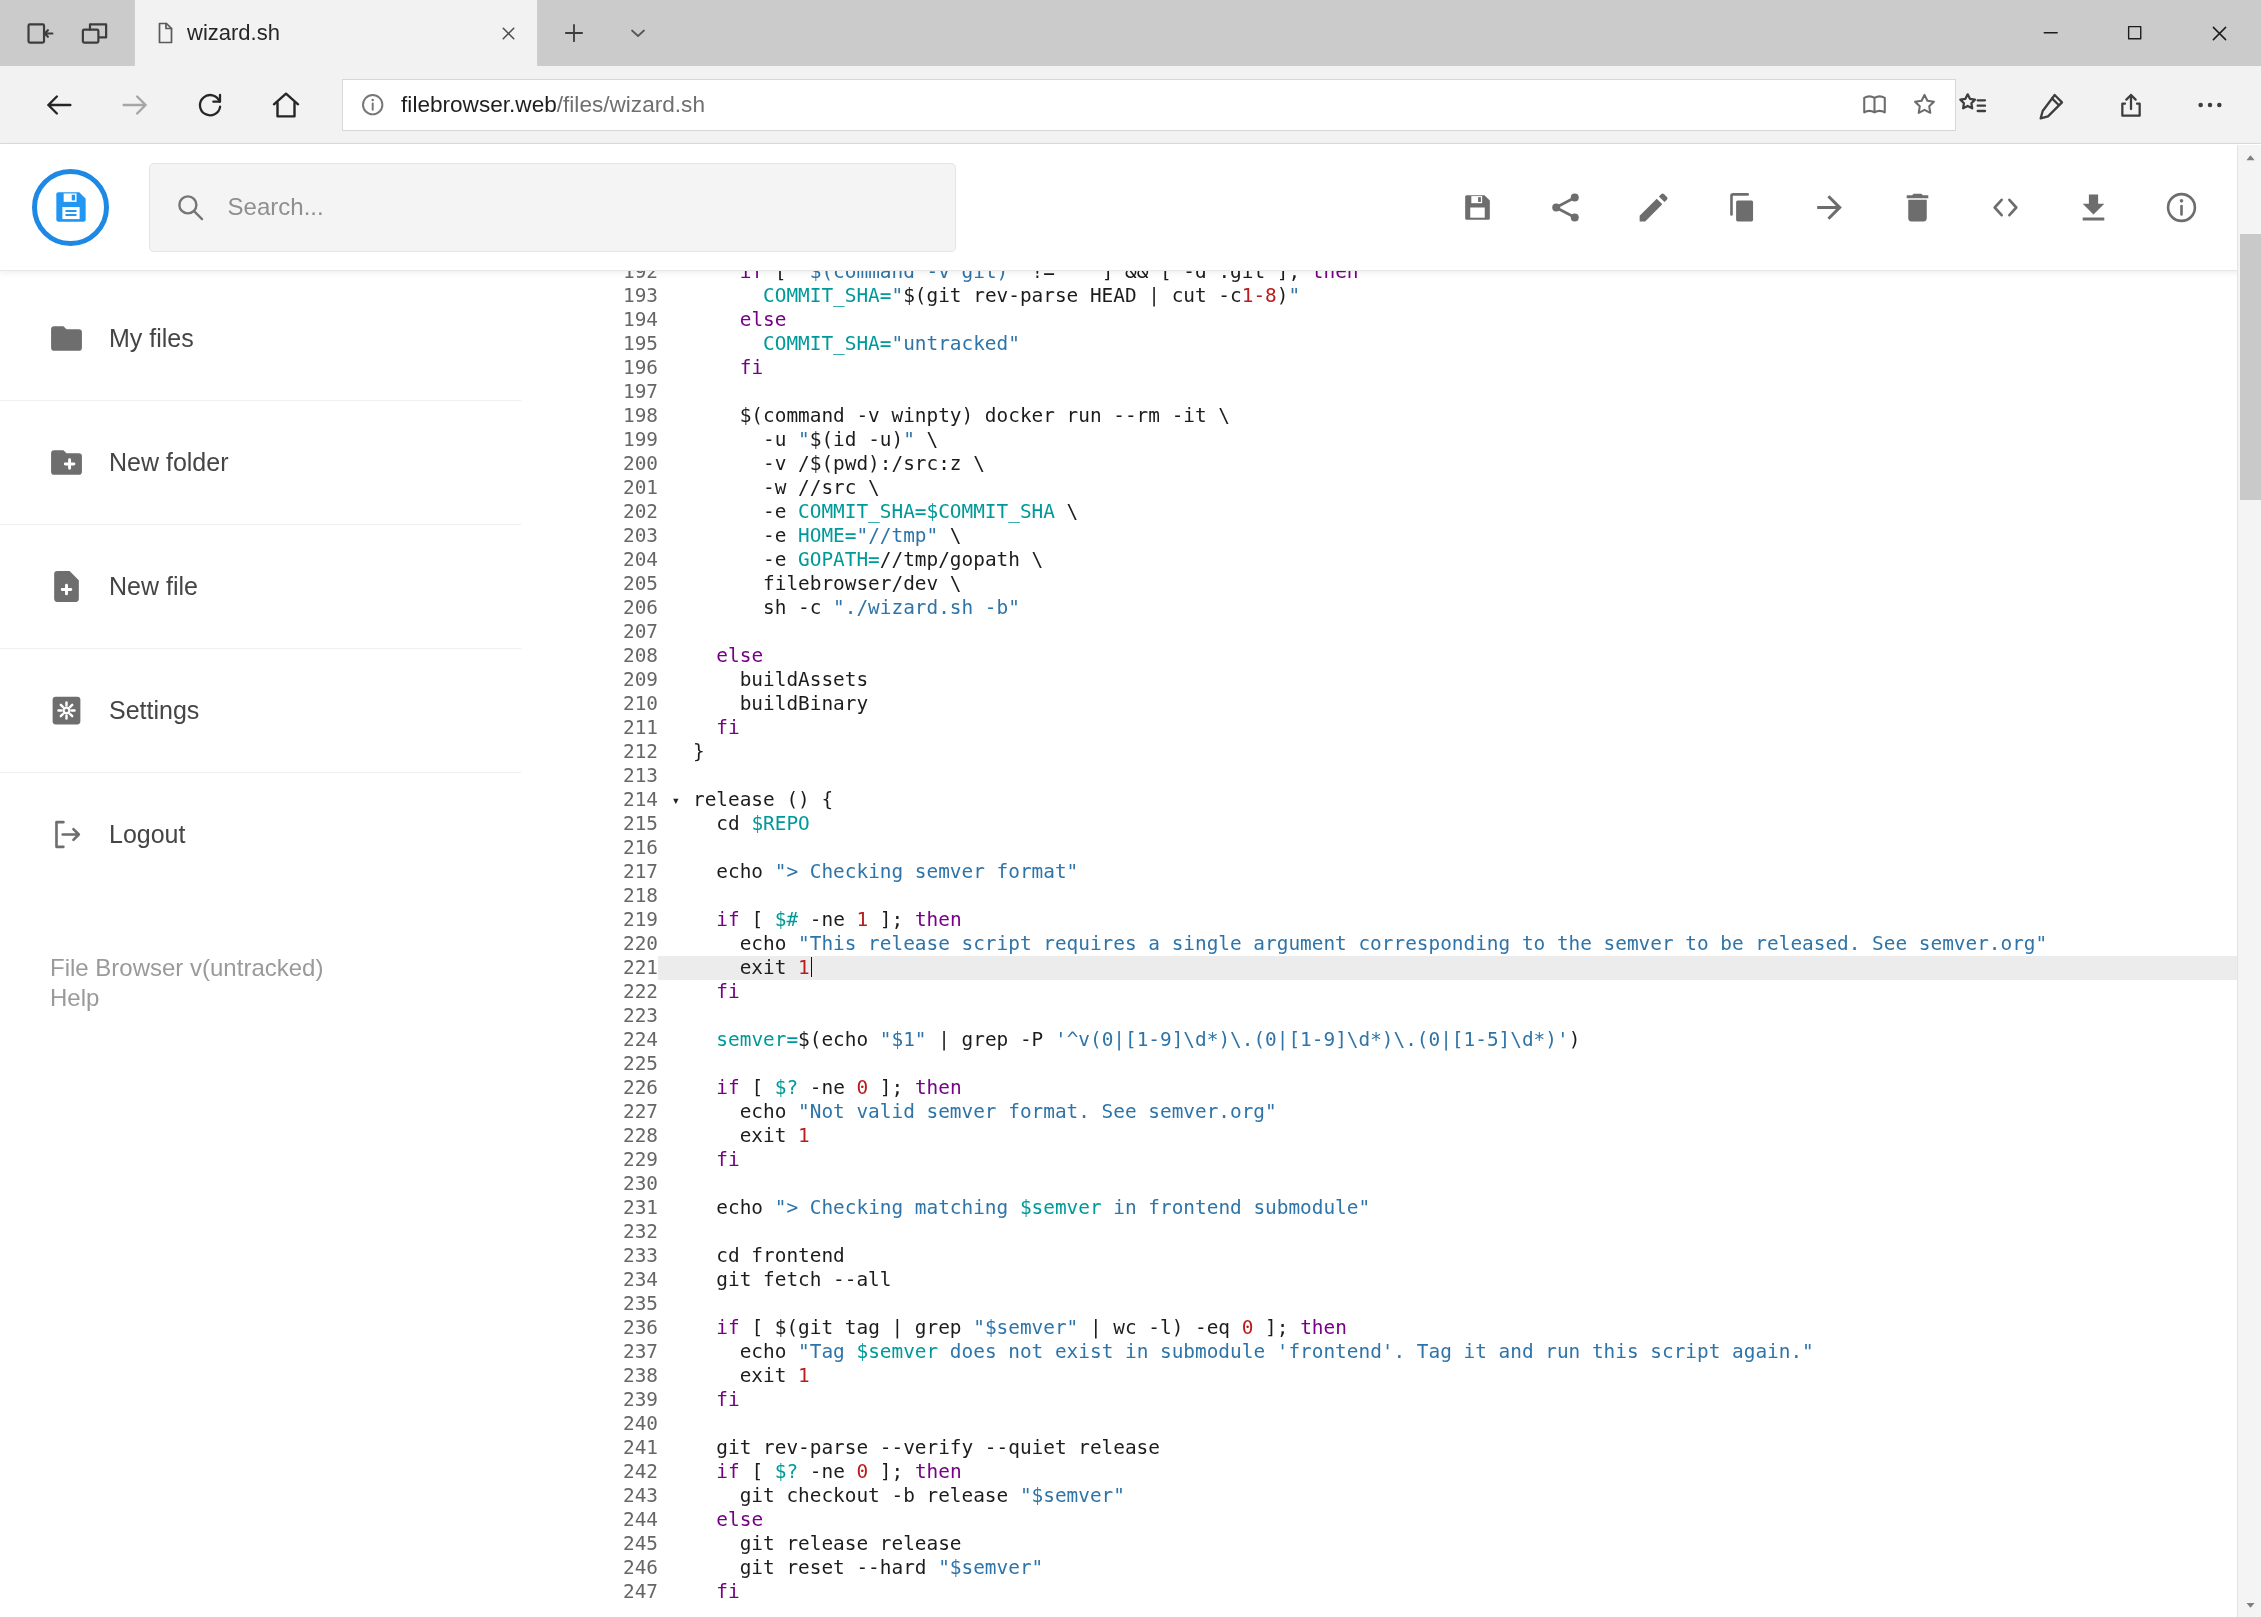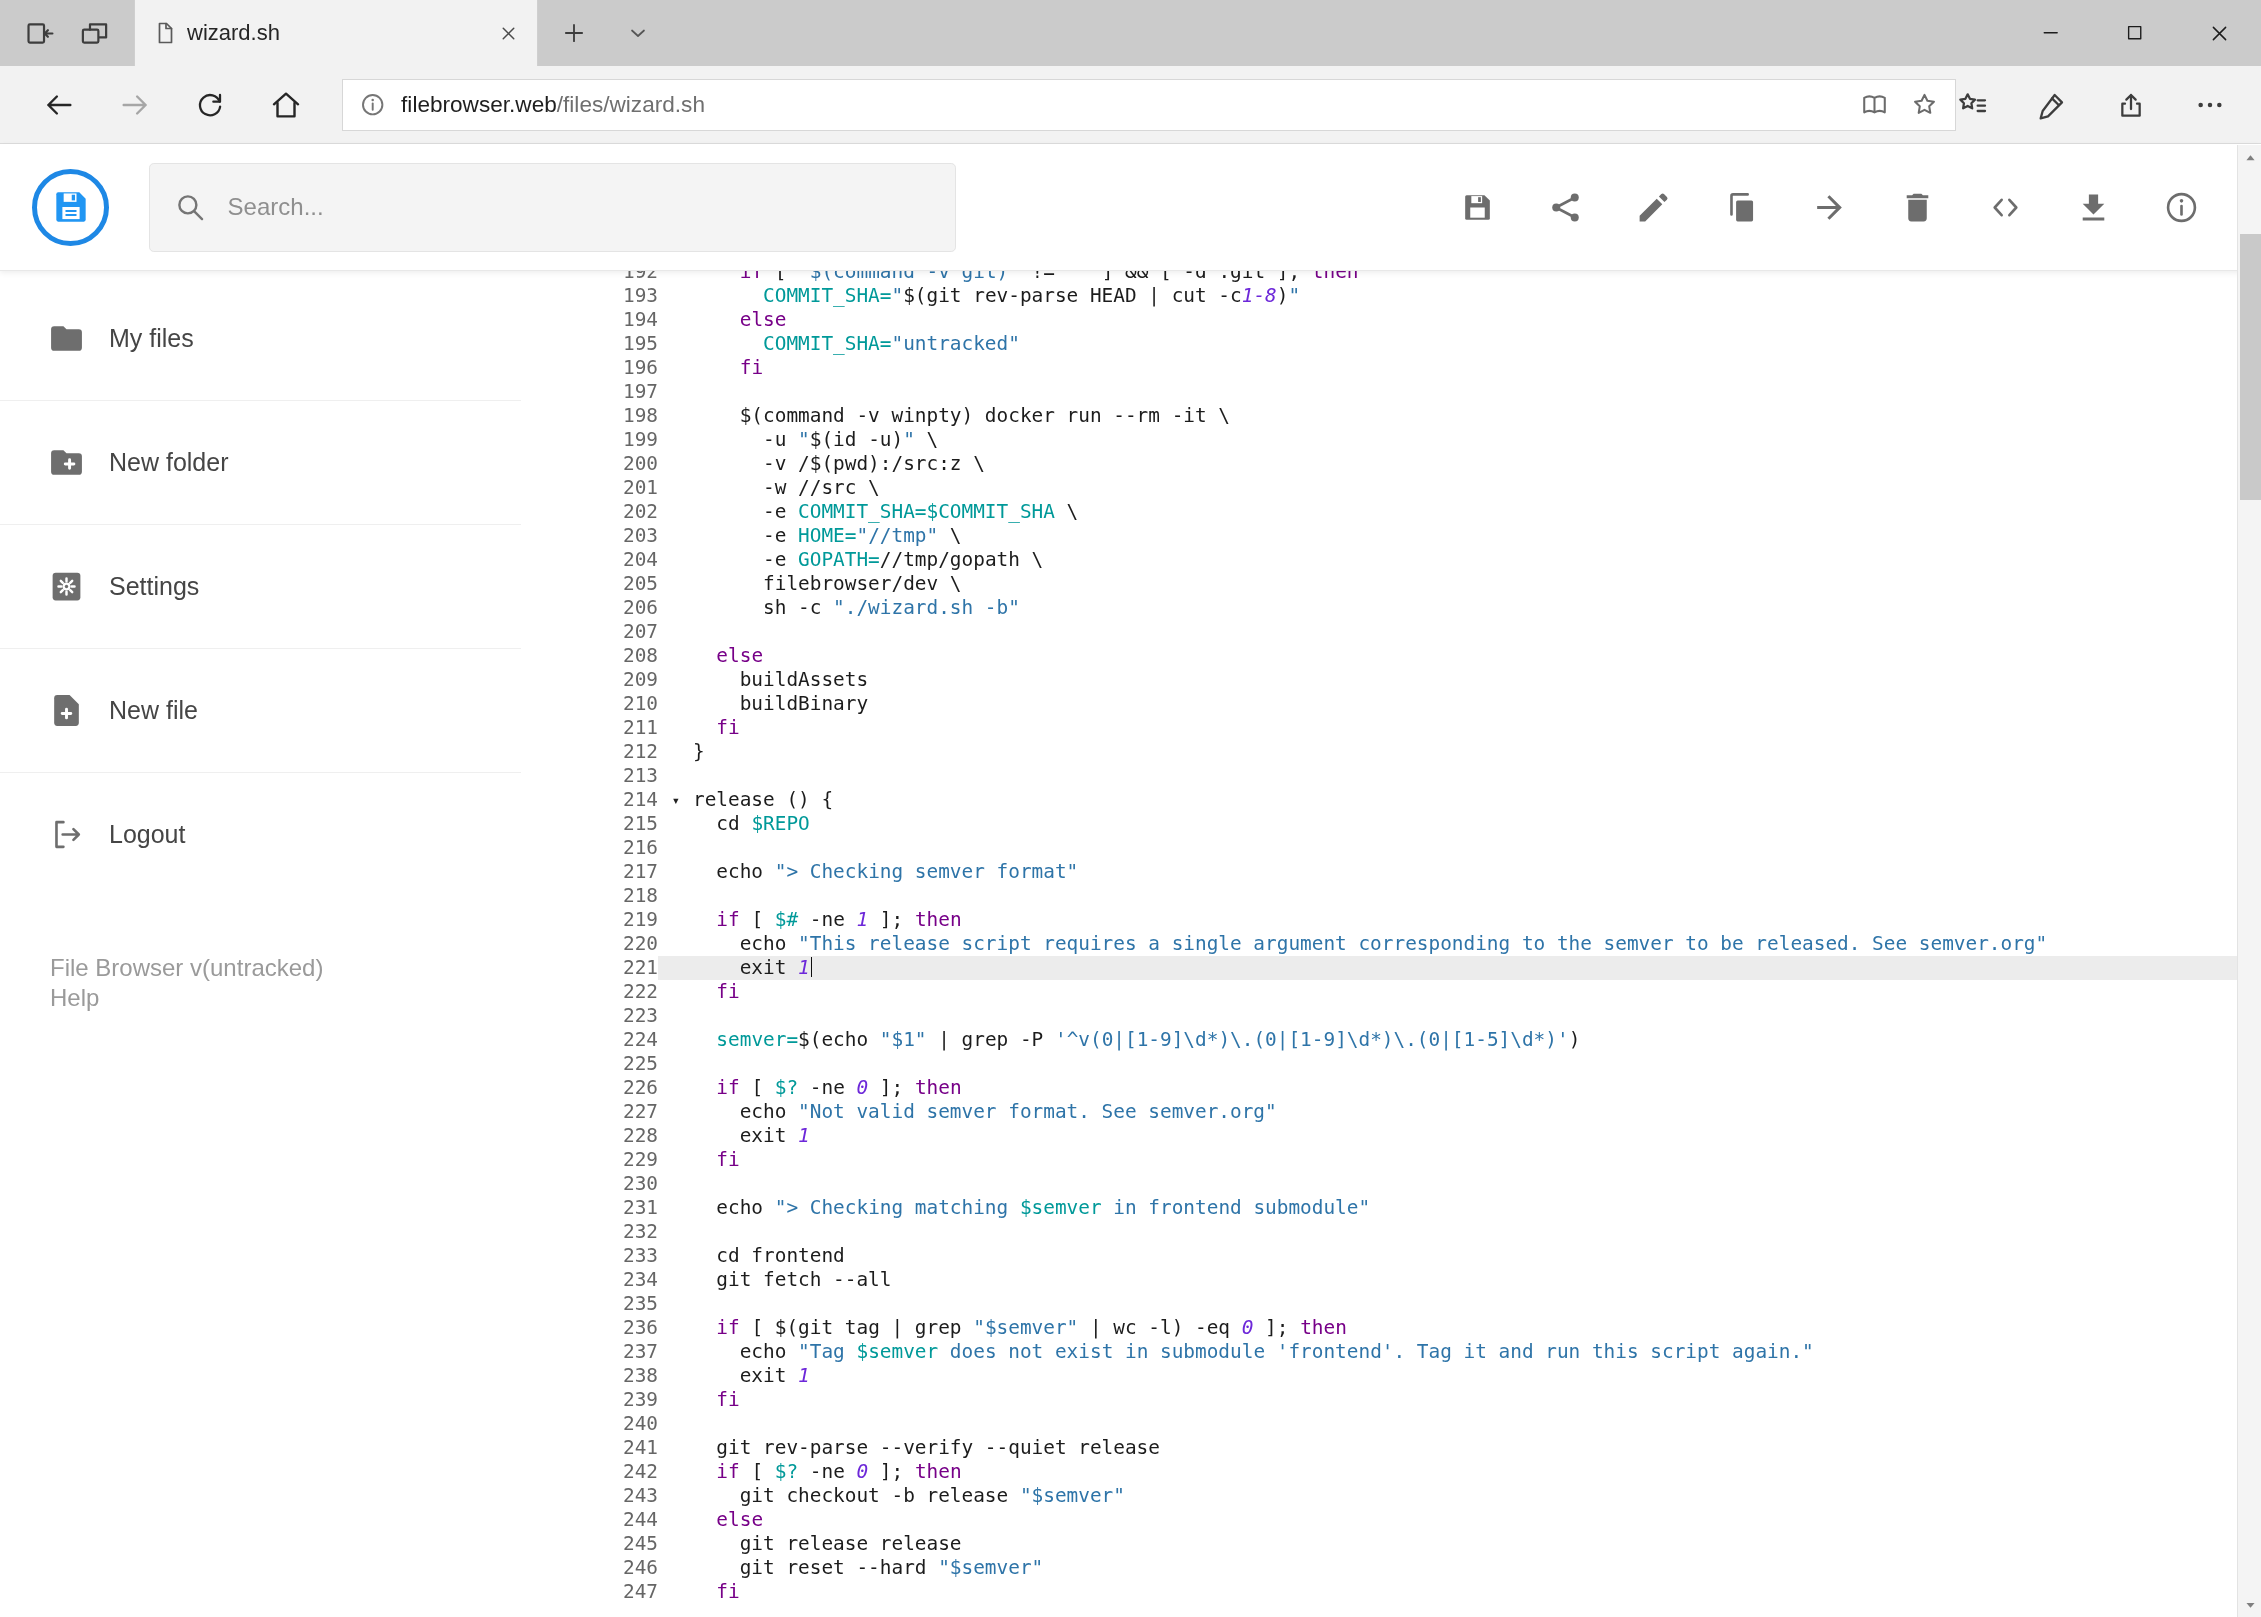--- a/index.html
+++ b/index.html
@@ -71,21 +71,21 @@
             font-size:19.4px; white-space:pre; }
   .cm-row:first-child { margin-top:-11.3px; }
   .gut { flex:0 0 66px; text-align:right; color:#666; position:relative; user-select:none; }
   .fold { position:absolute; right:-22px; top:0; font-size:13.7px; color:#222; line-height:24px; }
   .cl { flex:1; padding-left:35px; }
   .cm-row.active .cl { background:#ececec; }
   .t-p { color:#1c1c1c; }
   .t-k { color:#770088; }
   .t-s { color:#2e74a8; }
   .t-v { color:#009999; }
-  .t-n { color:#6d28d9;font-style:italic; }
+  .t-n { color:#b91c1c; }
   .caret { display:inline-block; width:1.6px; height:20px; background:#101010; vertical-align:-3.2px; margin-left:0.8px; }
 
   
   .scrollbar { position:absolute; right:0; top:145px; width:24px; height:1473px; background:#f4f4f4;
                border-left:0.8px solid #e3e3e3; z-index:3; }
   .sb-arrow { position:absolute; left:0; width:24px; height:27.4px; display:flex; align-items:center; justify-content:center; color:#7f7f7f; }
   .sb-arrow.up { top:0; }
   .sb-arrow.down { bottom:0; }
   .sb-thumb { position:absolute; left:1.6px; width:21px; top:89px; height:266px; background:#c9c9c9; }
 </style>
@@ -375,38 +375,38 @@
           <svg width="37" height="37" viewBox="0 0 24 24">
               <path class="fil" d="M10 4H4a2 2 0 0 0-2 2v12a2 2 0 0 0 2 2h16a2 2 0 0 0 2-2V8a2 2 0 0 0-2-2h-8l-2-2z"></path>
               <path d="M14 10.2v5.6M11.2 13h5.6" stroke="#fff" stroke-width="1.9" stroke-linecap="round"></path>
             </svg>
         </span>
         <span class="side-label">New folder</span>
       </div>
       <div class="side-item divided">
         <span class="sic">
           <svg width="37" height="37" viewBox="0 0 24 24">
+              <path class="fil" d="M14 2H6a2 2 0 0 0-2 2v16a2 2 0 0 0 2 2h12a2 2 0 0 0 2-2V8l-6-6z"></path>
+              <path d="M12 11.2v5.6M9.2 14h5.6" stroke="#fff" stroke-width="1.9" stroke-linecap="round"></path>
+            </svg>
+        </span>
+        <span class="side-label">New file</span>
+      </div>
+      <div class="side-item divided">
+        <span class="sic">
+          <svg width="37" height="37" viewBox="0 0 24 24">
               <rect class="fil" x="3" y="3" width="18" height="18" rx="2"></rect>
               <g stroke="#fff" stroke-width="1.6" stroke-linecap="round">
                 <path d="M12 6.8v1.8M12 15.4v1.8M6.8 12h1.8M15.4 12h1.8M8.3 8.3l1.3 1.3M14.4 14.4l1.3 1.3M15.7 8.3l-1.3 1.3M9.6 14.4l-1.3 1.3"></path>
               </g>
               <circle cx="12" cy="12" r="2.6" fill="#fff"></circle>
               <circle class="fil" cx="12" cy="12" r="1.1"></circle>
             </svg>
         </span>
         <span class="side-label">Settings</span>
-      </div>
-      <div class="side-item divided">
-        <span class="sic">
-          <svg width="37" height="37" viewBox="0 0 24 24">
-              <path class="fil" d="M14 2H6a2 2 0 0 0-2 2v16a2 2 0 0 0 2 2h12a2 2 0 0 0 2-2V8l-6-6z"></path>
-              <path d="M12 11.2v5.6M9.2 14h5.6" stroke="#fff" stroke-width="1.9" stroke-linecap="round"></path>
-            </svg>
-        </span>
-        <span class="side-label">New file</span>
       </div>
       <div class="side-item">
         <span class="sic">
           <svg width="37" height="37" viewBox="0 0 24 24">
               <g class="stk" stroke-width="2">
                 <path d="M10 4H5.5v16H10"></path>
                 <path d="M9.5 12H20M16.5 8.5 20 12l-3.5 3.5"></path>
               </g>
             </svg>
         </span>

